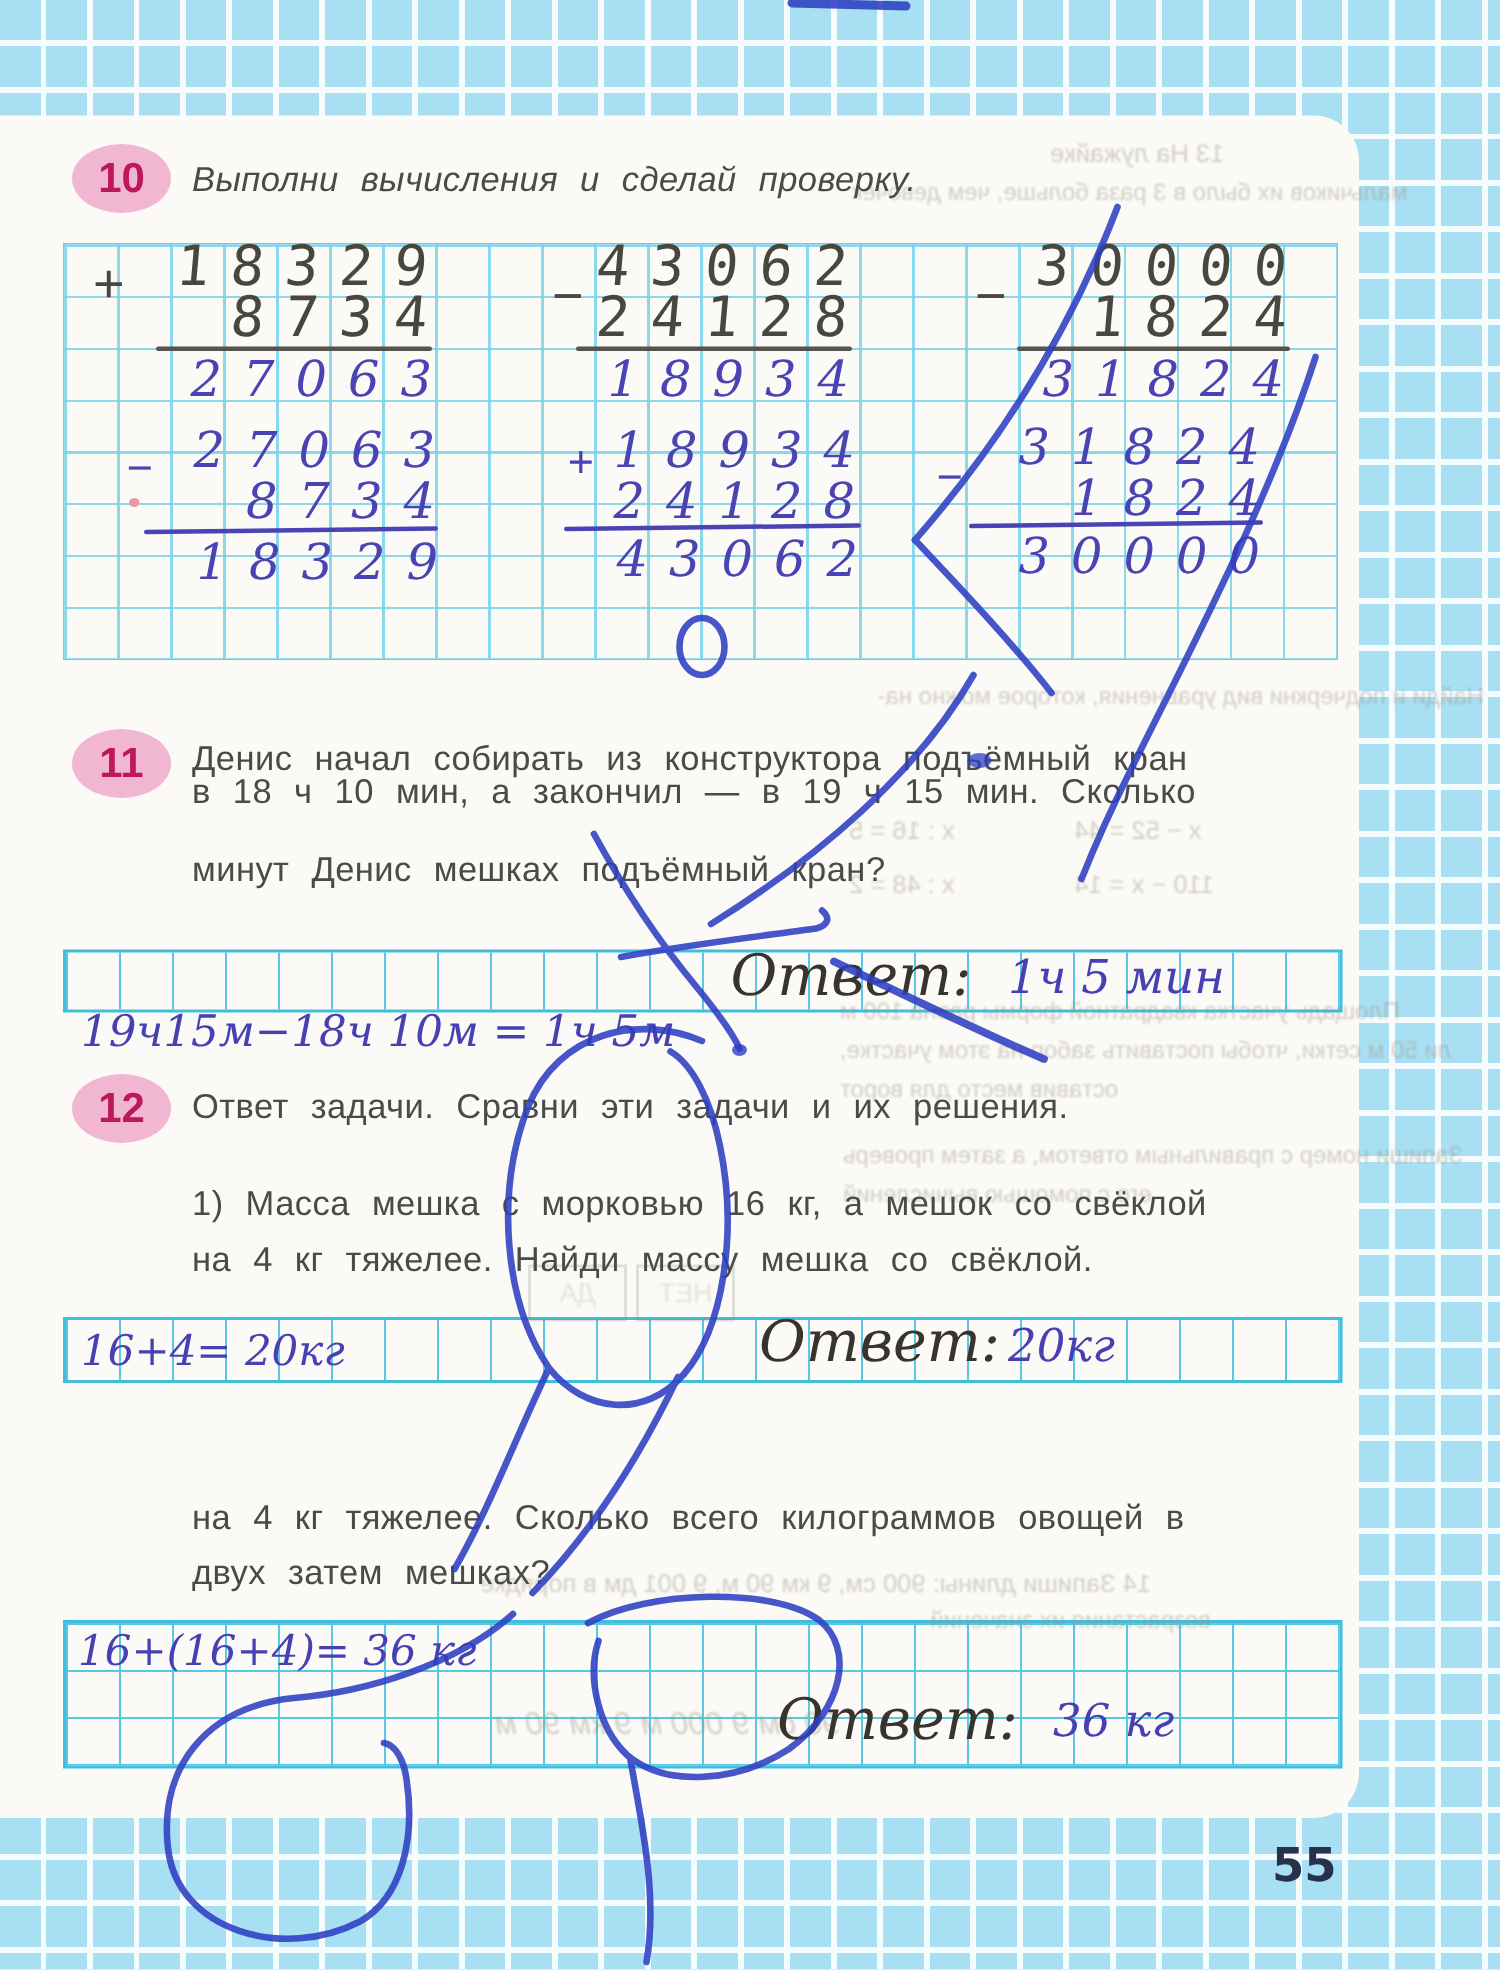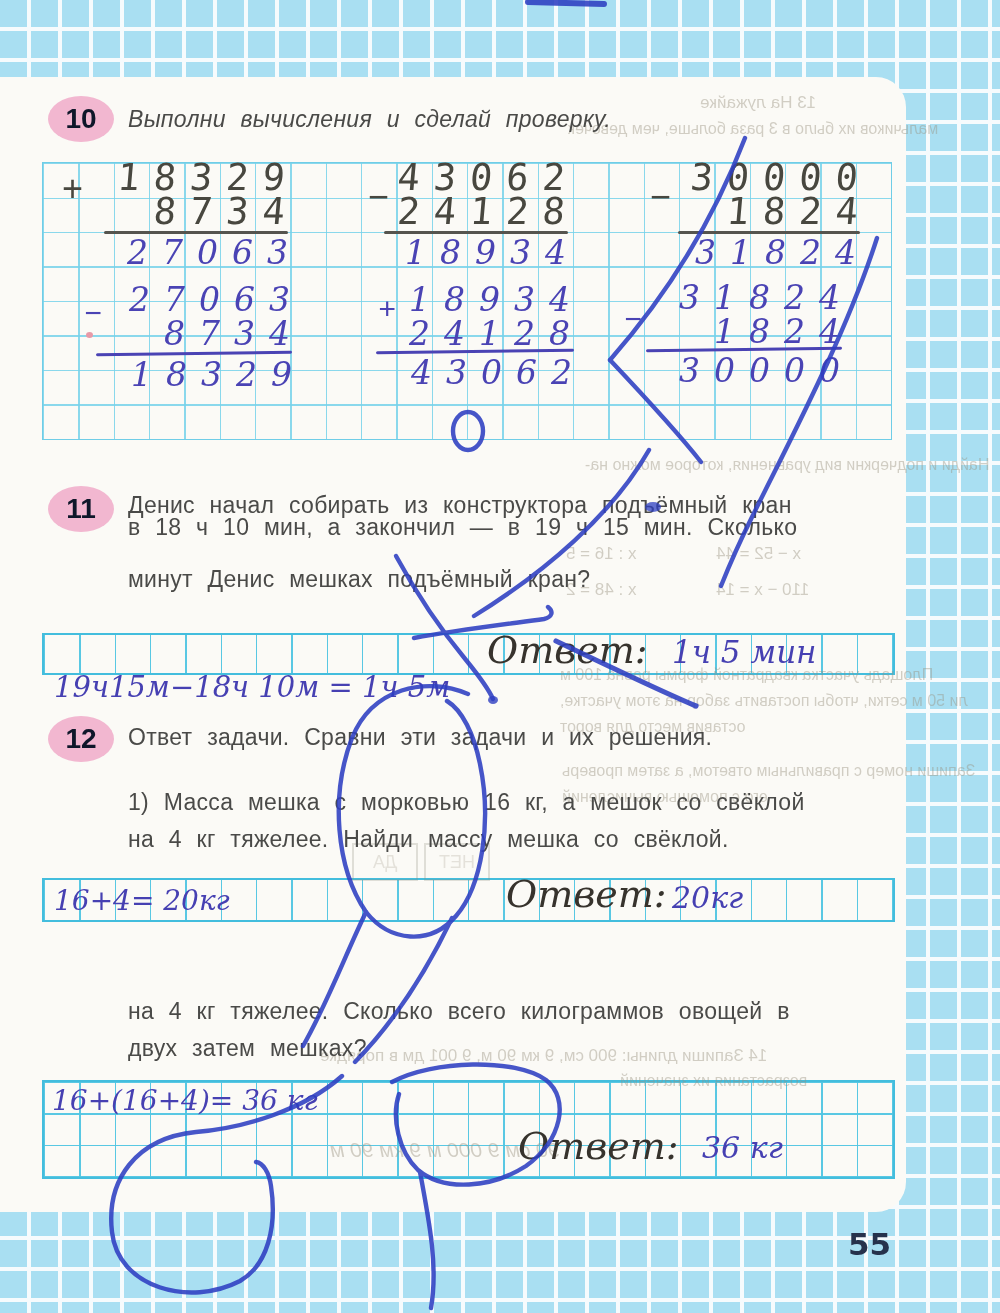--- a/index.html
+++ b/index.html
@@ -7,21 +7,21 @@
         background-color:#a9dff2;
         background-image:
           repeating-linear-gradient(to right, transparent 0 27px, #f6fbfd 27px 31px),
           repeating-linear-gradient(to bottom, transparent 0 27px, #f6fbfd 27px 31px);
         font-family:"Liberation Sans",sans-serif;}
   .abs{position:absolute;}
   #content{left:0;top:77px;width:906px;height:1135px;background:#fbfaf6;
            border-radius:0 30px 30px 0;z-index:2;}
   .ptxt{font-size:23px;color:#4a4a48;word-spacing:8px;letter-spacing:.3px;white-space:nowrap;z-index:6;}
   .badge{width:66px;height:46px;border-radius:50%;background:#f2b7d0;display:flex;
-         align-items:center;justify-content:center;font-size:28px;font-weight:bold;color:#0f172a;z-index:6;}
+         align-items:center;justify-content:center;font-size:28px;font-weight:bold;color:#be185d;z-index:6;}
   
   .bigGrid{border:1.5px solid #6fcde7;
       background-image:
         repeating-linear-gradient(to right, rgba(118,210,234,.85) 0 1.4px, transparent 1.4px 35.33px),
         repeating-linear-gradient(to bottom, rgba(118,210,234,.85) 0 1.4px, transparent 1.4px 34.5px);
       z-index:3;}
   
   .ansRow{border:2px solid #43bddd;
       background-image:repeating-linear-gradient(to right, rgba(80,197,226,.95) 0 1.5px, transparent 1.5px 35.33px);
       z-index:3;}

